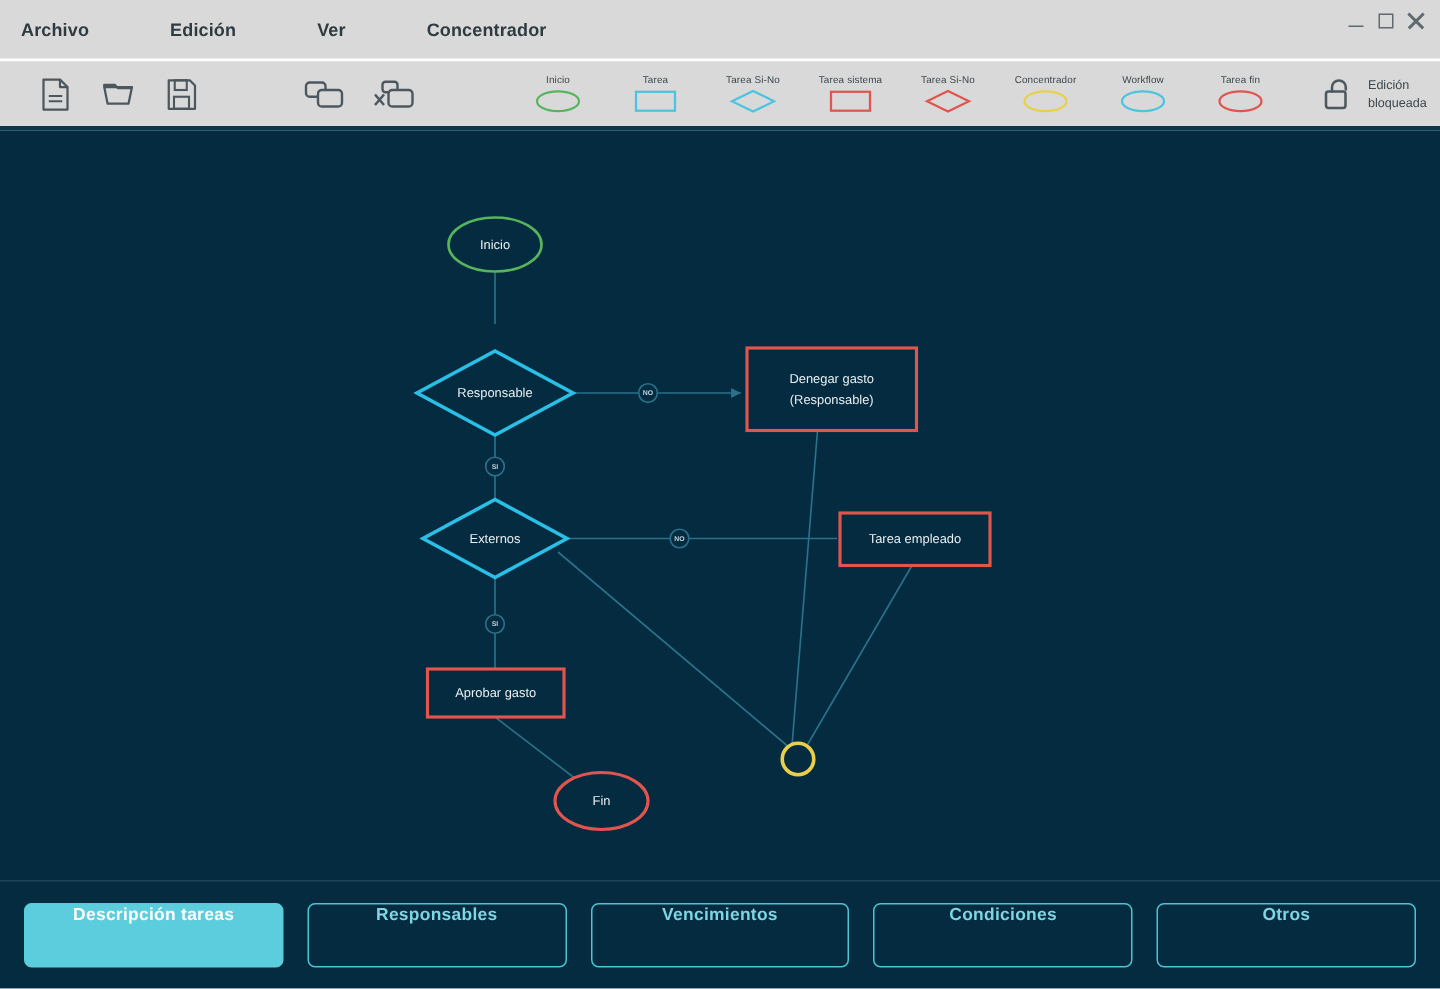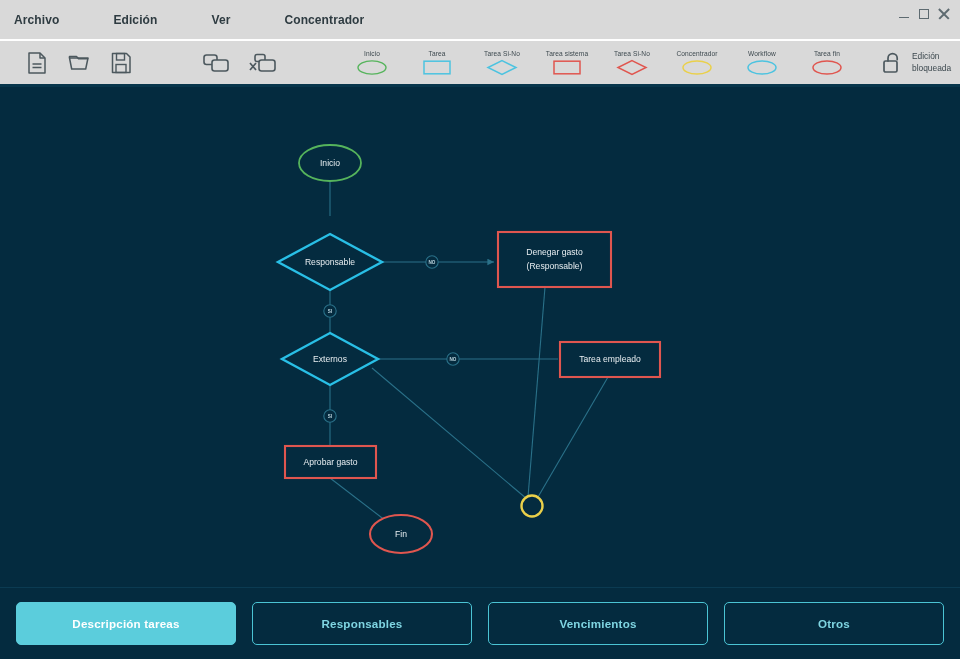--- a/index.html
+++ b/index.html
@@ -117,21 +117,21 @@
   }
   .tab {
     flex: 1 1 0;
     height: 43px;
     border-radius: 5px;
     border: 1px solid #4bc4d4;
     background: transparent;
     color: #7fd5e2;
     font-size: 11.6px;
     font-weight: bold;
-    display: flex; align-items: center; justify-content: center;
+    display: flex; justify-content: center;
     cursor: pointer;
     letter-spacing: .2px;
   }
   .tab.active {
     background: #5bcddc;
     border-color: #5bcddc;
     color: #ffffff;
   }
 </style>
 </head>
@@ -361,17 +361,20 @@
     <div class="tab active">
       <span>Descripción tareas</span>
     </div>
     <div class="tab">
       <span>Responsables</span>
     </div>
     <div class="tab">
       <span>Vencimientos</span>
     </div>
     <div class="tab">
+      <span>Condiciones</span>
+    </div>
+    <div class="tab">
       <span>Otros</span>
     </div>
   </div>
 
 </div>
 
 </body></html>

